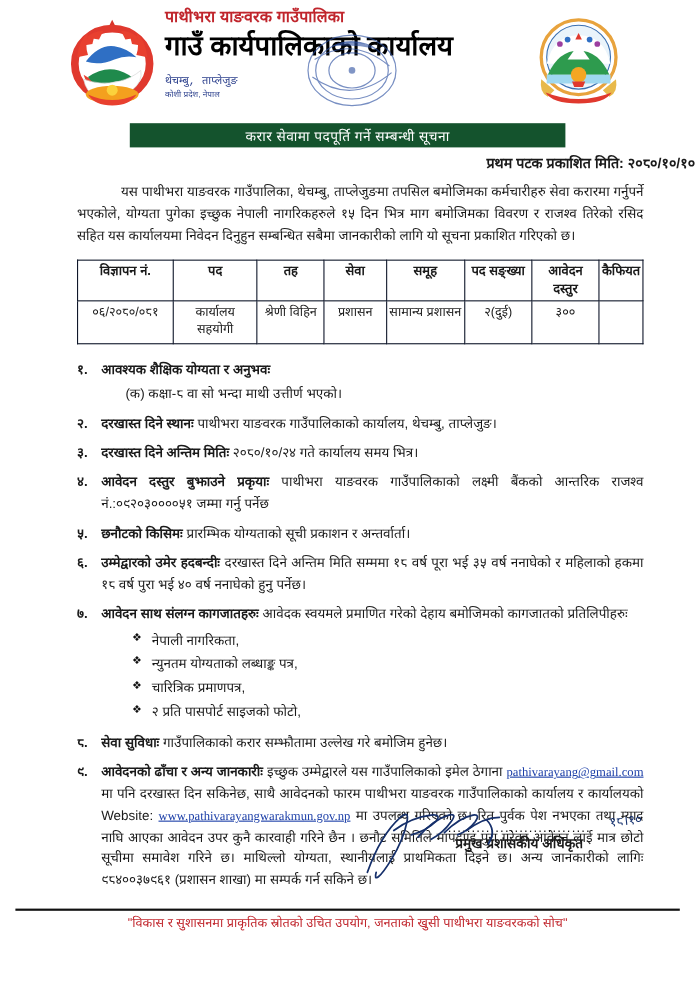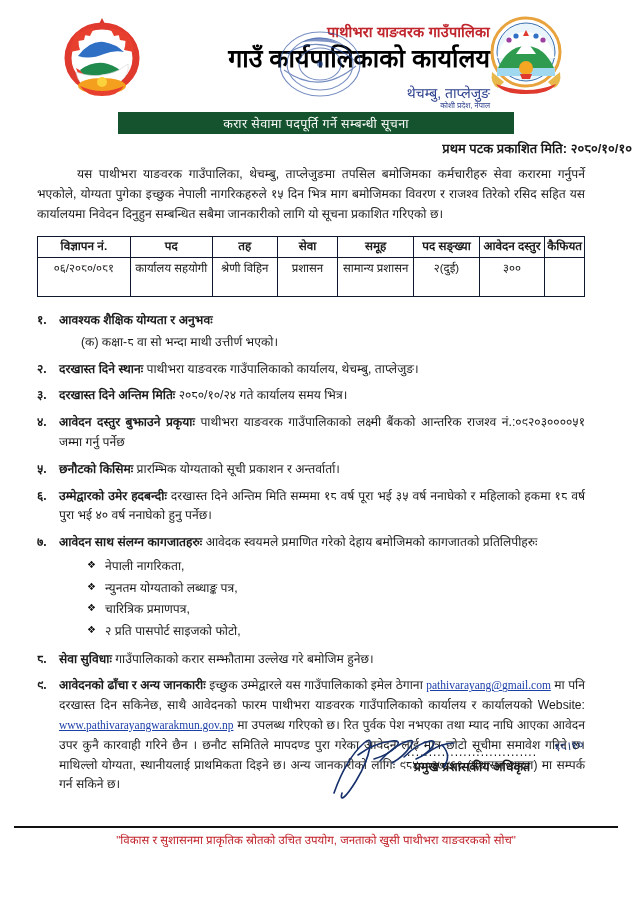--- a/index.html
+++ b/index.html
@@ -31,45 +31,45 @@
     left:62px; top:12px;
     width:80px; height:88px;
   }
   .emblem-right{
     position:absolute;
     left:482px; top:10px;
     width:88px; height:90px;
   }
   .header-center{
     position:absolute;
-    left:150px; top:24px;
+    left:150px; top:8px;
     width:340px;
-    text-align:right;
+    text-align:left;
   }
   .muni-name{
     font-family:"Liberation Sans", sans-serif;
     font-weight:bold;
     font-size:14.5px;
     color:#c0252c;
     letter-spacing:.2px;
     line-height:1.15;
     white-space:nowrap;
   }
   .office-name{
     font-family:"Liberation Sans", sans-serif;
     font-weight:bold;
     font-size:25px;
     color:#000000;
     line-height:1.2;
     margin-top:2px;
     white-space:nowrap;
   }
   .addr-line{
-    font-family:Liberation Sans, sans-serif;
-    font-size:14px;
+    font-family:Liberation Mono, monospace;
+    font-size:10px;
     color:#2b3f8c;
     margin-top:12px;
     line-height:1.2;
   }
   .addr-line2{
     font-family:"Liberation Sans", sans-serif;
     font-size:7.5px;
     color:#2b3f8c;
     line-height:1.2;
   }
@@ -99,21 +99,21 @@
   .pubdate{
     text-align:right;
     font-family:"Liberation Sans", sans-serif;
     font-weight:bold;
     font-size:13px;
     margin-top:5px;
   }
 
   
   .body-wrap{
-    padding:0 47px 0 37px;
+    padding:0 47px 0 70px;
   }
   .intro{
     margin-top:8px;
     font-family:"Liberation Sans", sans-serif;
     font-size:12.2px;
     line-height:1.62;
     text-align:justify;
     text-indent:40px;
   }
 

